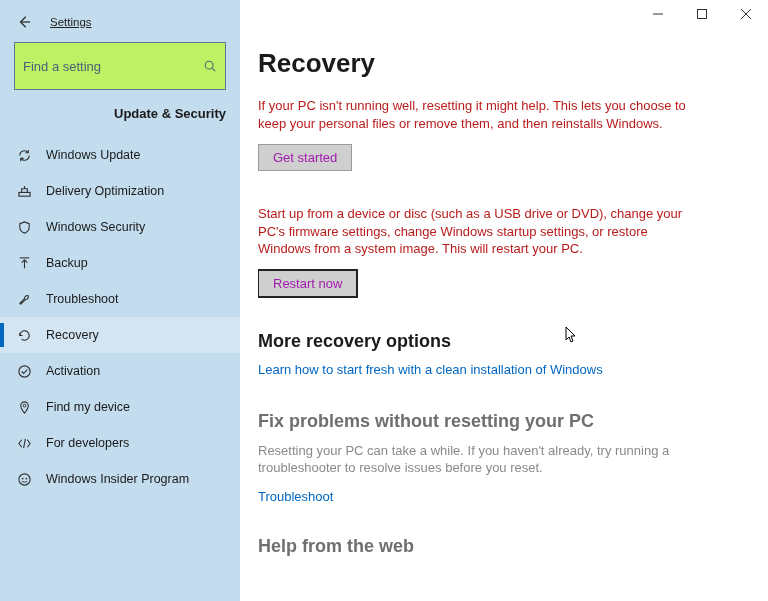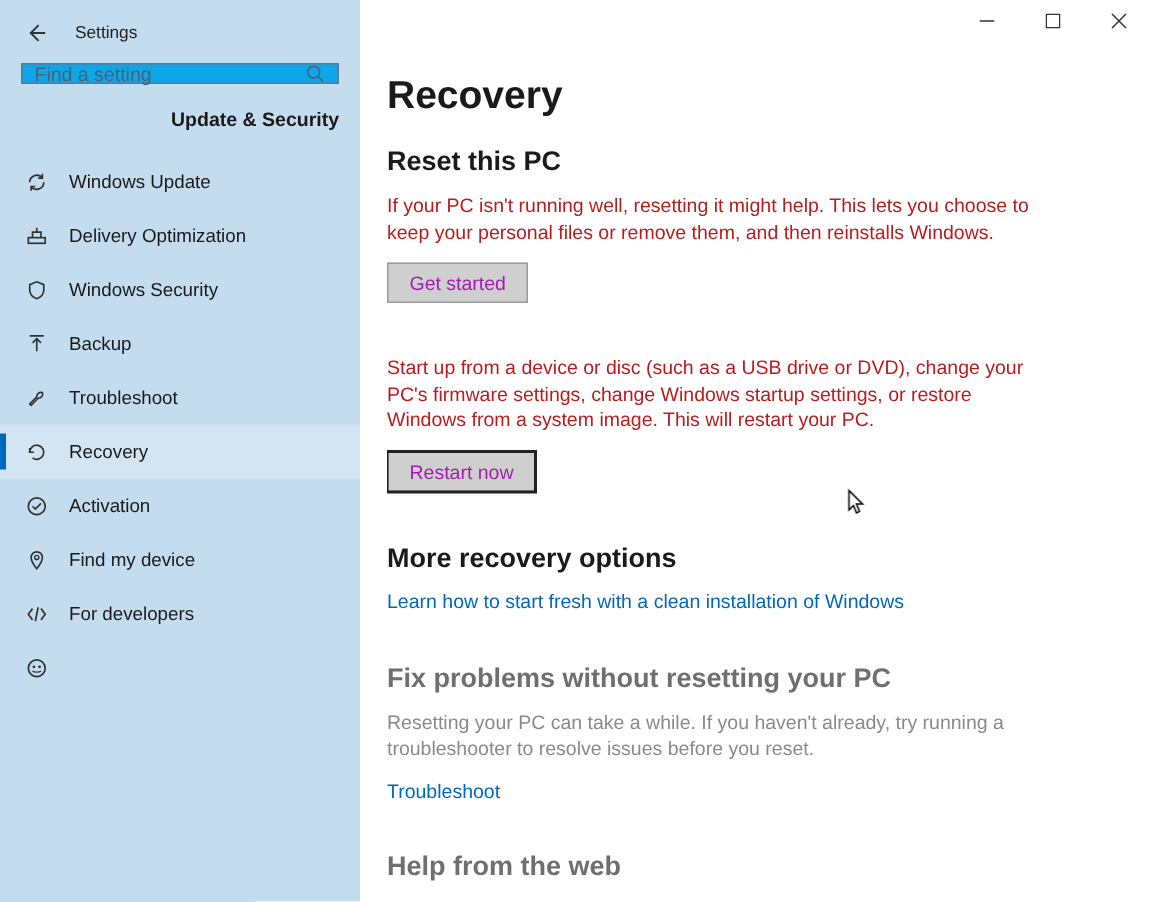--- a/index.html
+++ b/index.html
@@ -35,34 +35,35 @@
   }
   .back-btn {
     width: 20px; height: 20px;
     display:flex; align-items:center; justify-content:center;
     color:#333;
   }
   .app-title {
     font-size: 11.5px;
     margin-left: 16px;
     color:#222;
+    text-decoration:underline;
   }
   .home-row {
     display:flex; align-items:center;
     height: 36px;
     padding-left: 16px;
     margin-top: 10px;
   }
   .home-row .icon { width:16px; display:flex; align-items:center; justify-content:center; }
   .home-row .lbl { margin-left: 14px; font-size: 13px; }
   .search-wrap {
     margin: 6px 14px 8px 14px;
-    height: 14px;
+    height: 48px;
     border: 1px solid #5a7a96;
-    background: #0ea5e9;
+    background: #bef264;
     display:flex; align-items:center;
     padding: 0 8px;
   }
   .search-wrap input {
     flex:1;
     border:none; outline:none;
     background: transparent;
     font-size: 13px;
     color:#333;
   }
@@ -280,20 +281,21 @@
       </div>
       <div class="nav-item">
         <span class="icon">
             <svg width="15" height="15" viewBox="0 0 16 16">
               <circle cx="8" cy="8" r="6" stroke="#333" stroke-width="1.2" fill="none"></circle>
               <circle cx="6" cy="7" r="1" fill="#333"></circle>
               <circle cx="10" cy="7" r="1" fill="#333"></circle>
               <path d="M5 10c1 1 5 1 6 0" stroke="#333" stroke-width="1" fill="none"></path>
             </svg>
           </span>
+        <span class="lbl">Windows Insider Program</span>
       </div>
     </div>
   </div>
 
   <div class="main">
     <div class="titlebar-right">
       <div class="win-btn">
           <svg width="10" height="10">
             <line x1="0" y1="5" x2="10" y2="5" stroke="#333" stroke-width="1"></line>
           </svg>
@@ -308,21 +310,20 @@
             <line x1="0" y1="0" x2="10" y2="10" stroke="#333" stroke-width="1"></line>
             <line x1="10" y1="0" x2="0" y2="10" stroke="#333" stroke-width="1"></line>
           </svg>
         </div>
     </div>
 
     <div class="content">
       <h1 class="page-title">Recovery</h1>
 
       <div class="block">
-        <h2 class="sub">Reset this PC</h2>
         <div class="desc">If your PC isn't running well, resetting it might help. This lets you choose to keep your personal files or remove them, and then reinstalls Windows.</div>
         <div class="btn">Get started</div>
       </div>
 
       <div class="block">
         <div class="desc">Start up from a device or disc (such as a USB drive or DVD), change your PC's firmware settings, change Windows startup settings, or restore Windows from a system image. This will restart your PC.</div>
         <div class="btn focused">Restart now</div>
       </div>
 
       <div class="block">

